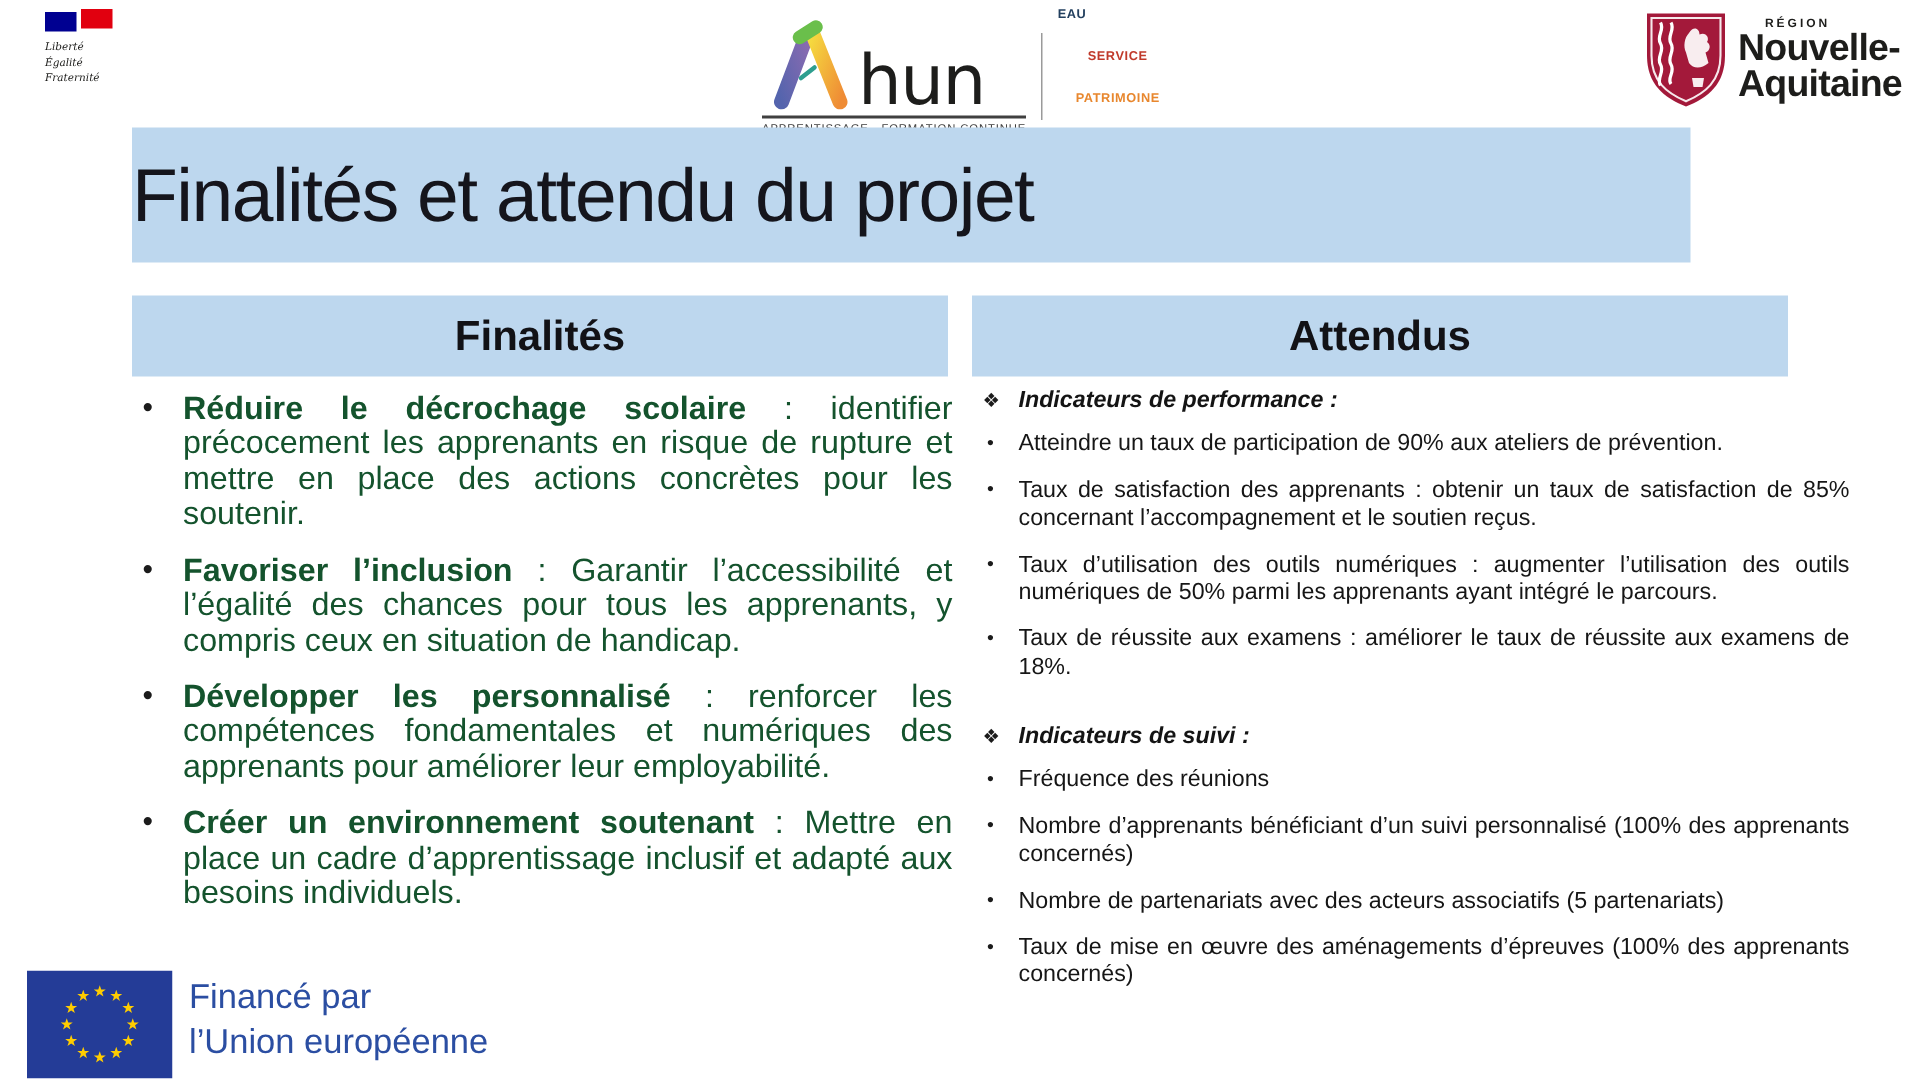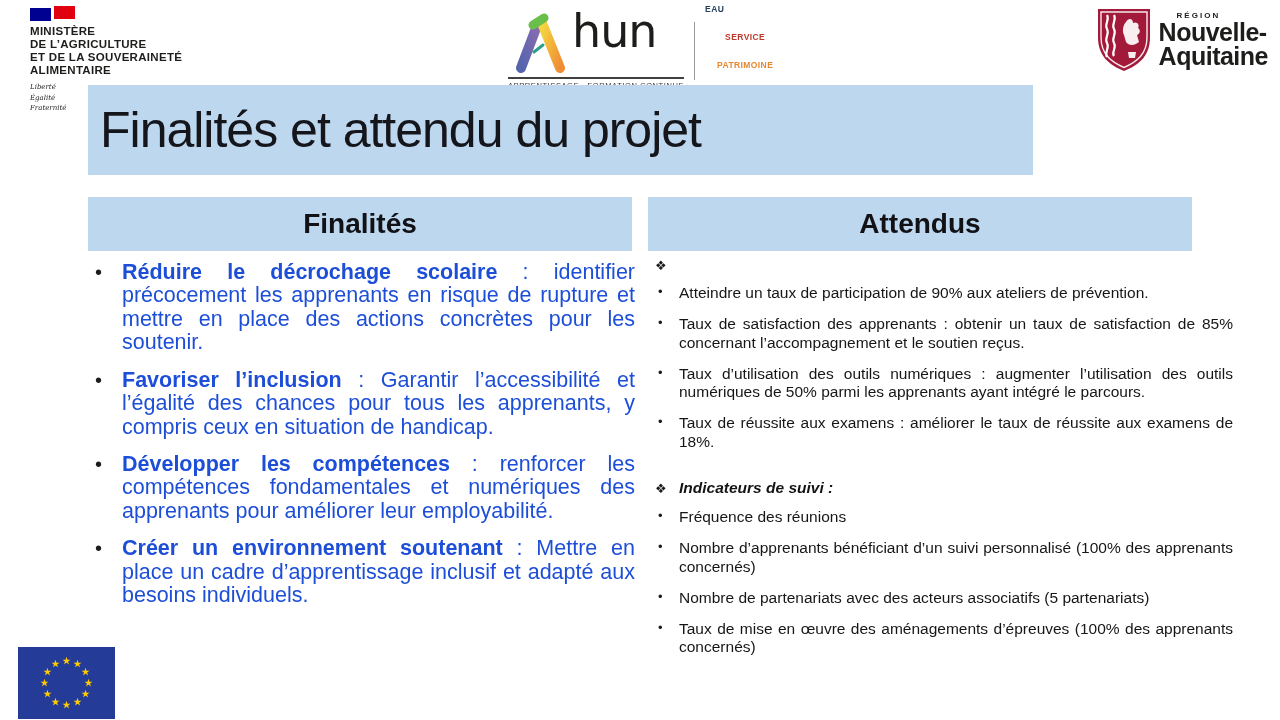--- a/index.html
+++ b/index.html
@@ -21,50 +21,50 @@
   .ministry{position:absolute;left:30px;top:8px;}
   .fr-flag{display:flex;gap:3px;margin-bottom:4px;}
   .fr-flag .b{width:21px;height:13px;background:var(--fr-blue);}
   .fr-flag .r{width:21px;height:13px;background:var(--fr-red);transform:translateY(-2px);}
   .ministry-name{font-weight:bold;font-size:11.5px;line-height:1.14;letter-spacing:.3px;color:#1d1d1b;}
   .ministry-motto{margin-top:5px;font-family:"DejaVu Serif","Liberation Serif",serif;
     font-style:italic;font-size:7px;line-height:1.5;color:#1d1d1b;}
 
   .ahun{position:absolute;left:508px;top:4px;display:flex;align-items:center;gap:10px;}
   .ahun-left{display:flex;flex-direction:column;}
-  .ahun-main{display:flex;align-items:flex-start;}
+  .ahun-main{display:flex;align-items:flex-end;}
   .ahun-hun{font-size:46px;line-height:.82;color:#1d1d1b;letter-spacing:-1px;font-family:"DejaVu Sans",sans-serif;}
   .ahun-tagline{margin-top:4px;border-top:2px solid #404040;padding-top:2px;
     font-size:7.5px;letter-spacing:.6px;color:#3c3c3c;text-align:center;white-space:nowrap;}
   .ahun-divider{width:1px;height:58px;background:#9a9a9a;}
   .ahun-stack{display:flex;flex-direction:column;gap:18px;}
   .stack-item{font-size:8.5px;font-weight:bold;letter-spacing:.4px;}
 
   .region{position:absolute;right:12px;top:6px;display:flex;align-items:center;gap:6px;}
   .region-text{display:flex;flex-direction:column;}
   .region-kicker{font-size:8px;font-weight:bold;letter-spacing:2px;color:#1d1d1b;margin-left:18px;margin-bottom:1px;}
   .region-name{font-size:25px;font-weight:bold;line-height:.95;color:#1d1d1b;letter-spacing:-.5px;}
 
   
-  .title-bar{position:absolute;left:88px;top:85px;width:945px;height:90px;
-    background:var(--panel-blue);display:flex;align-items:center;padding-left:12px;}
+  .title-bar{position:absolute;left:88px;top:85px;width:1039px;height:90px;
+    background:var(--panel-blue);display:flex;align-items:center;}
   .title-bar h1{font-size:50px;font-weight:400;letter-spacing:-1px;color:#15151c;white-space:nowrap;}
 
   
   .col-header{position:absolute;top:197px;height:54px;background:var(--panel-blue);
     display:flex;align-items:center;justify-content:center;
     font-size:28px;font-weight:bold;color:#121216;}
   .col-header.left{left:88px;width:544px;}
   .col-header.right{left:648px;width:544px;}
 
   
   .fin-body{position:absolute;left:95px;top:261px;width:540px;}
   .bullet-row{display:flex;margin-bottom:14px;}
   .bullet-marker{width:27px;flex:0 0 27px;font-size:20px;line-height:1.15;color:#1b1b1b;}
-  .bullet-text{flex:1;text-align:justify;font-size:21.5px;line-height:1.09;color:#1d4ed8;}
+  .bullet-text{flex:1;text-align:justify;font-size:21.5px;line-height:1.09;color:#14532d;}
   .bullet-text strong{font-weight:bold;}
 
   
   .att-body{position:absolute;left:655px;top:258px;width:578px;}
   .att-group{margin-bottom:28px;}
   .group-heading{display:flex;align-items:baseline;margin-bottom:11px;}
   .group-heading .diamond{width:24px;flex:0 0 24px;font-size:13px;color:#1b1b1b;}
   .group-heading .heading-text{font-size:15.5px;font-weight:bold;font-style:italic;color:#141414;}
   .att-item{display:flex;margin-bottom:13px;}
   .att-item .bullet-marker{width:24px;flex:0 0 24px;font-size:13px;line-height:1.3;padding-left:3px;}
@@ -80,26 +80,20 @@
 </style>
 </head>
 <body>
 
 <div class="slide">
 
   <div class="ministry">
     <div class="fr-flag">
       <span class="b"></span>
       <span class="r"></span>
-    </div>
-    <div class="ministry-name">
-      <div>MINISTÈRE</div>
-      <div>DE L’AGRICULTURE</div>
-      <div>ET DE LA SOUVERAINETÉ</div>
-      <div>ALIMENTAIRE</div>
     </div>
     <div class="ministry-motto">
       <div>Liberté</div>
       <div>Égalité</div>
       <div>Fraternité</div>
     </div>
   </div>
 
   <div class="ahun">
     <div class="ahun-left">
@@ -160,31 +154,32 @@
       <div class="bullet-row">
         <span class="bullet-marker">•</span>
         <span class="bullet-text"><strong>Réduire le décrochage scolaire</strong> : identifier précocement les apprenants en risque de rupture et mettre en place des actions concrètes pour les soutenir.</span>
       </div>
       <div class="bullet-row">
         <span class="bullet-marker">•</span>
         <span class="bullet-text"><strong>Favoriser l’inclusion</strong> : Garantir l’accessibilité et l’égalité des chances pour tous les apprenants, y compris ceux en situation de handicap.</span>
       </div>
       <div class="bullet-row">
         <span class="bullet-marker">•</span>
-        <span class="bullet-text"><strong>Développer les compétences</strong> : renforcer les compétences fondamentales et numériques des apprenants pour améliorer leur employabilité.</span>
+        <span class="bullet-text"><strong>Développer les personnalisé</strong> : renforcer les compétences fondamentales et numériques des apprenants pour améliorer leur employabilité.</span>
       </div>
       <div class="bullet-row">
         <span class="bullet-marker">•</span>
         <span class="bullet-text"><strong>Créer un environnement soutenant</strong> : Mettre en place un cadre d’apprentissage inclusif et adapté aux besoins individuels.</span>
       </div>
     </div>
   <div class="att-body" id="att-groups">
       <div class="att-group">
         <div class="group-heading">
           <span class="diamond">❖</span>
+          <span class="heading-text">Indicateurs de performance :</span>
         </div>
         <div class="att-item">
           <span class="bullet-marker">•</span>
           <span class="item-text">Atteindre un taux de participation de 90% aux ateliers de prévention.</span>
         </div>
         <div class="att-item">
           <span class="bullet-marker">•</span>
           <span class="item-text">Taux de satisfaction des apprenants : obtenir un taux de satisfaction de 85% concernant l’accompagnement et le soutien reçus.</span>
         </div>
         <div class="att-item">
@@ -232,15 +227,19 @@
       <use href="#star" class="eu-star" x="70.5" y="36"></use>
       <use href="#star" class="eu-star" x="67.55" y="47"></use>
       <use href="#star" class="eu-star" x="59.5" y="55.05"></use>
       <use href="#star" class="eu-star" x="48.5" y="58"></use>
       <use href="#star" class="eu-star" x="37.5" y="55.05"></use>
       <use href="#star" class="eu-star" x="29.45" y="47"></use>
       <use href="#star" class="eu-star" x="26.5" y="36"></use>
       <use href="#star" class="eu-star" x="29.45" y="25"></use>
       <use href="#star" class="eu-star" x="37.5" y="16.95"></use>
     </svg>
+    <div class="eu-text">
+      <div>Financé par</div>
+      <div>l’Union européenne</div>
+    </div>
   </div>
 
 </div>
 
 </body></html>

